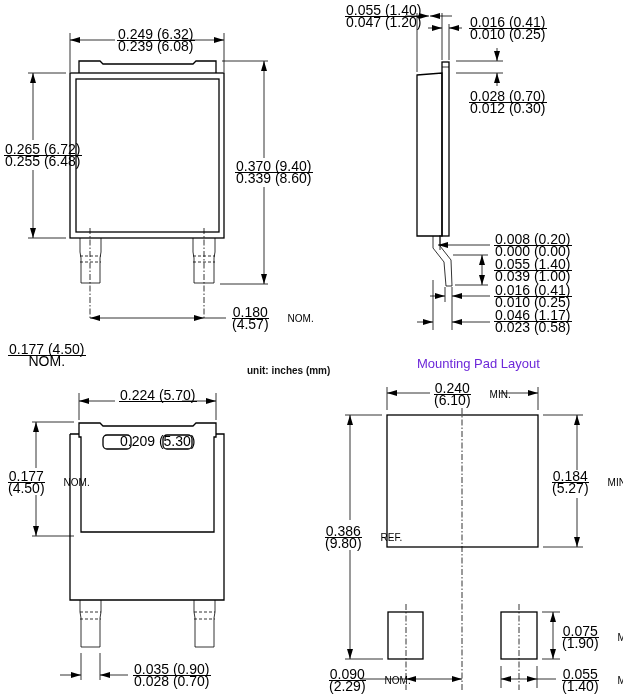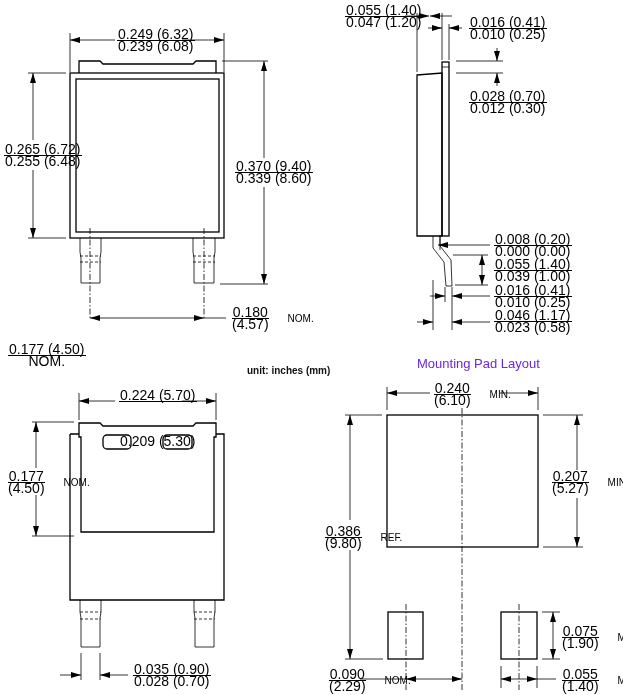--- a/index.html
+++ b/index.html
@@ -262,21 +262,21 @@
 
 <div class="frac-row" style="left:433px; top:383px;">
   <div class="frac">
     <span class="num">0.240</span>
     <span class="den">(6.10)</span>
   </div>
   <span class="suffix">MIN.</span>
 </div>
 <div class="frac-row" style="left:551px; top:471px;">
   <div class="frac">
-    <span class="num">0.207</span>
+    <span class="num">0.184</span>
     <span class="den">(5.27)</span>
   </div>
   <span class="suffix">MIN.</span>
 </div>
 <div class="frac-row" style="left:324px; top:526px;">
   <div class="frac">
     <span class="num">0.386</span>
     <span class="den">(9.80)</span>
   </div>
   <span class="suffix">REF.</span>

